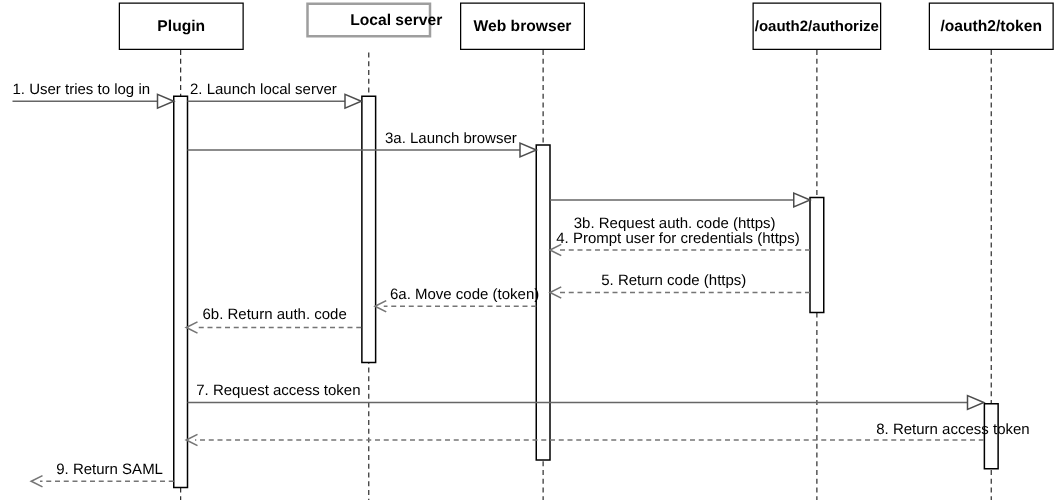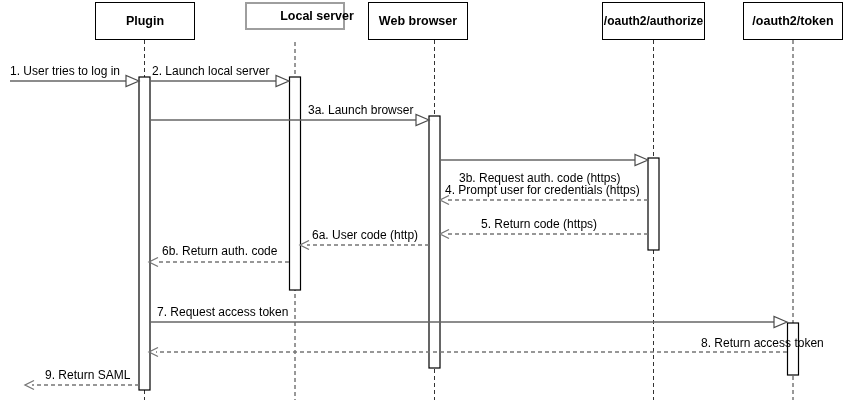--- a/index.html
+++ b/index.html
@@ -146,19 +146,19 @@
   <div class="participant p-token">
     <span>/oauth2/token</span>
   </div>
 
   <div class="msg-label" style="left:10px;  top:64px;">1. User tries to log in</div>
   <div class="msg-label" style="left:152px; top:64px;">2. Launch local server</div>
   <div class="msg-label" style="left:308px; top:103px;">3a. Launch browser</div>
   <div class="msg-label" style="left:459px; top:143px;margin-top:28px;">3b. Request auth. code (https)</div>
   <div class="msg-label" style="left:445px; top:183px;">4. Prompt user for credentials (https)</div>
   <div class="msg-label" style="left:481px; top:217px;">5. Return code (https)</div>
-  <div class="msg-label" style="left:312px; top:228px;">6a. User code (http)</div>
+  <div class="msg-label" style="left:312px; top:228px;">6a. Move code (token)</div>
   <div class="msg-label" style="left:162px; top:244px;">6b. Return auth. code</div>
   <div class="msg-label" style="left:157px; top:305px;">7. Request access token</div>
   <div class="msg-label" style="left:660px; top:336px;margin-left:41px;">8. Return access token</div>
   <div class="msg-label" style="left:45px;  top:368px;">9. Return SAML</div>
 
 </div>
 
 </body></html>

